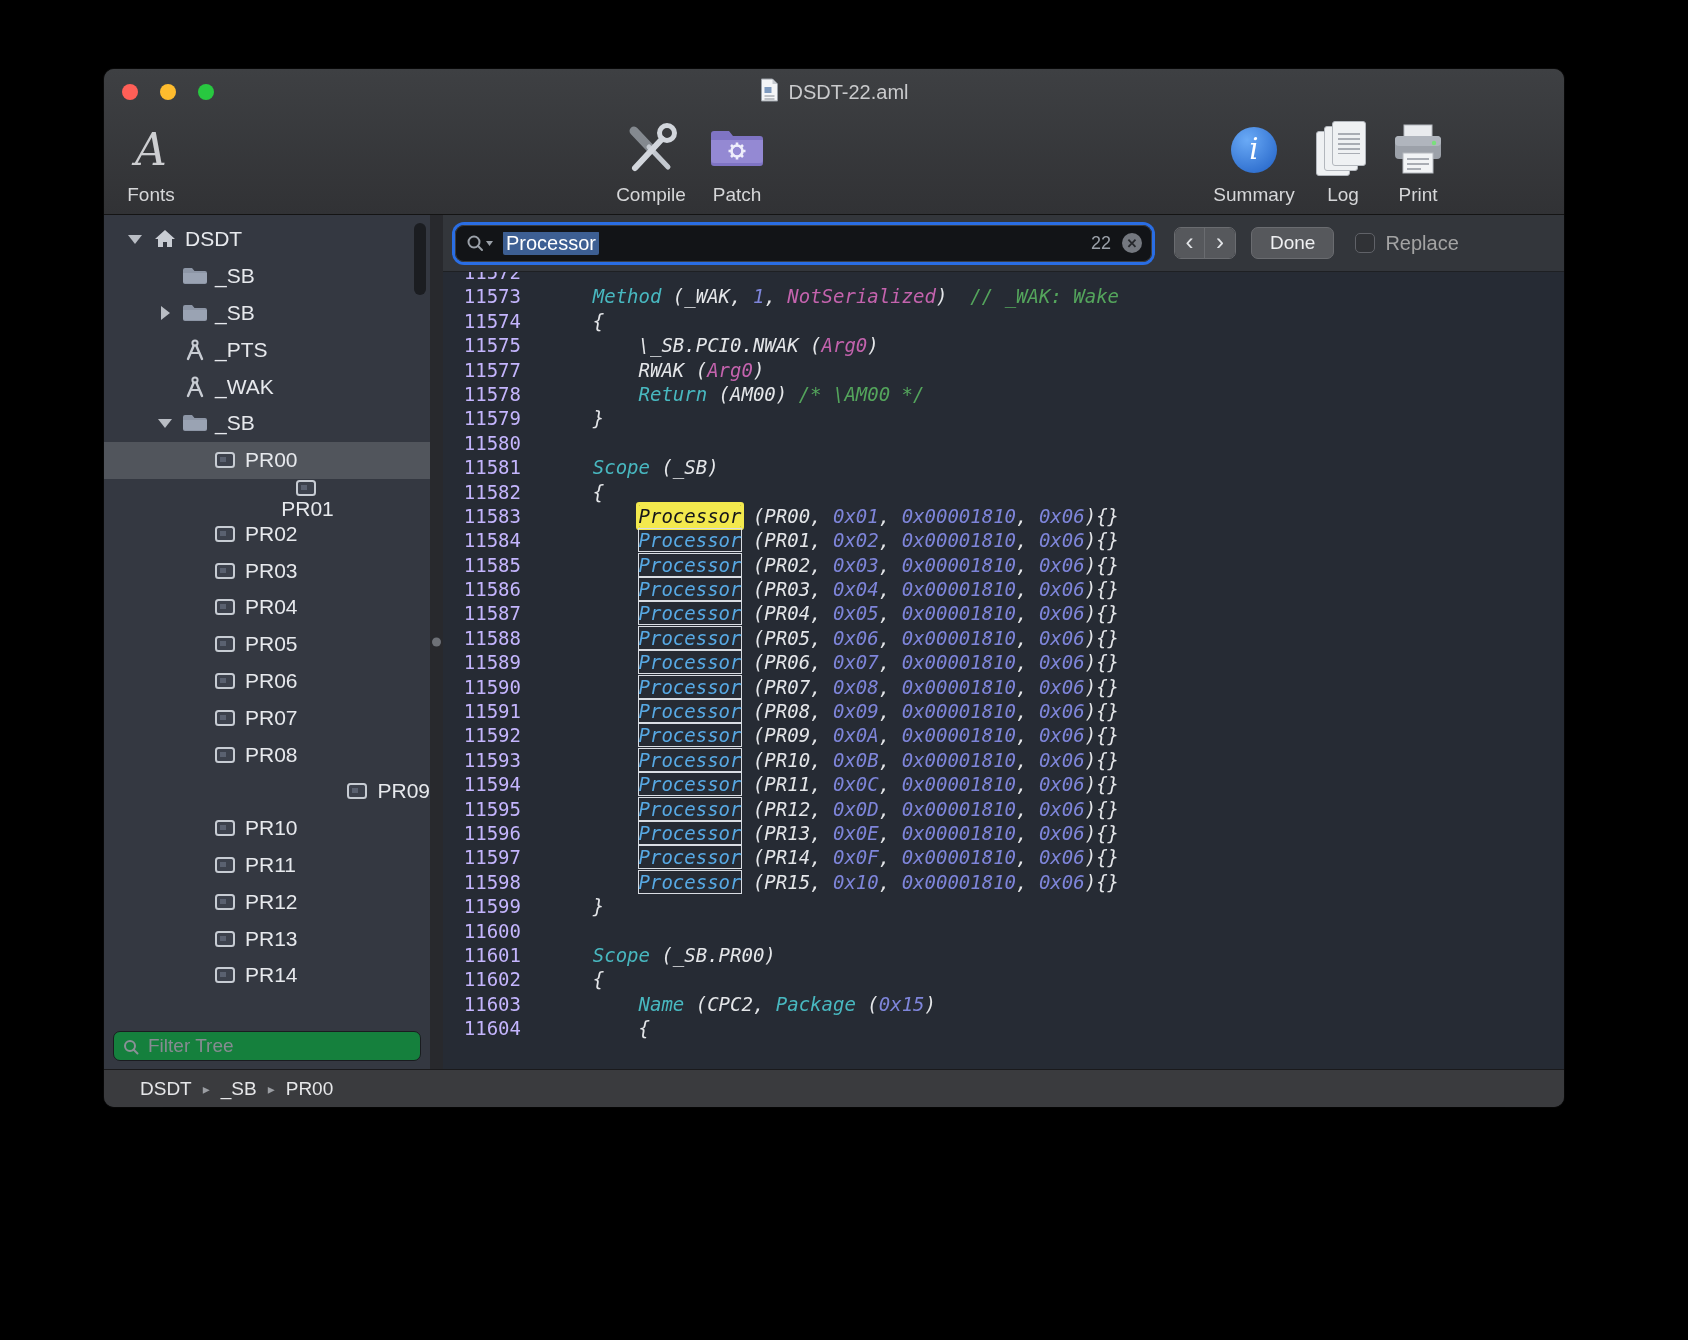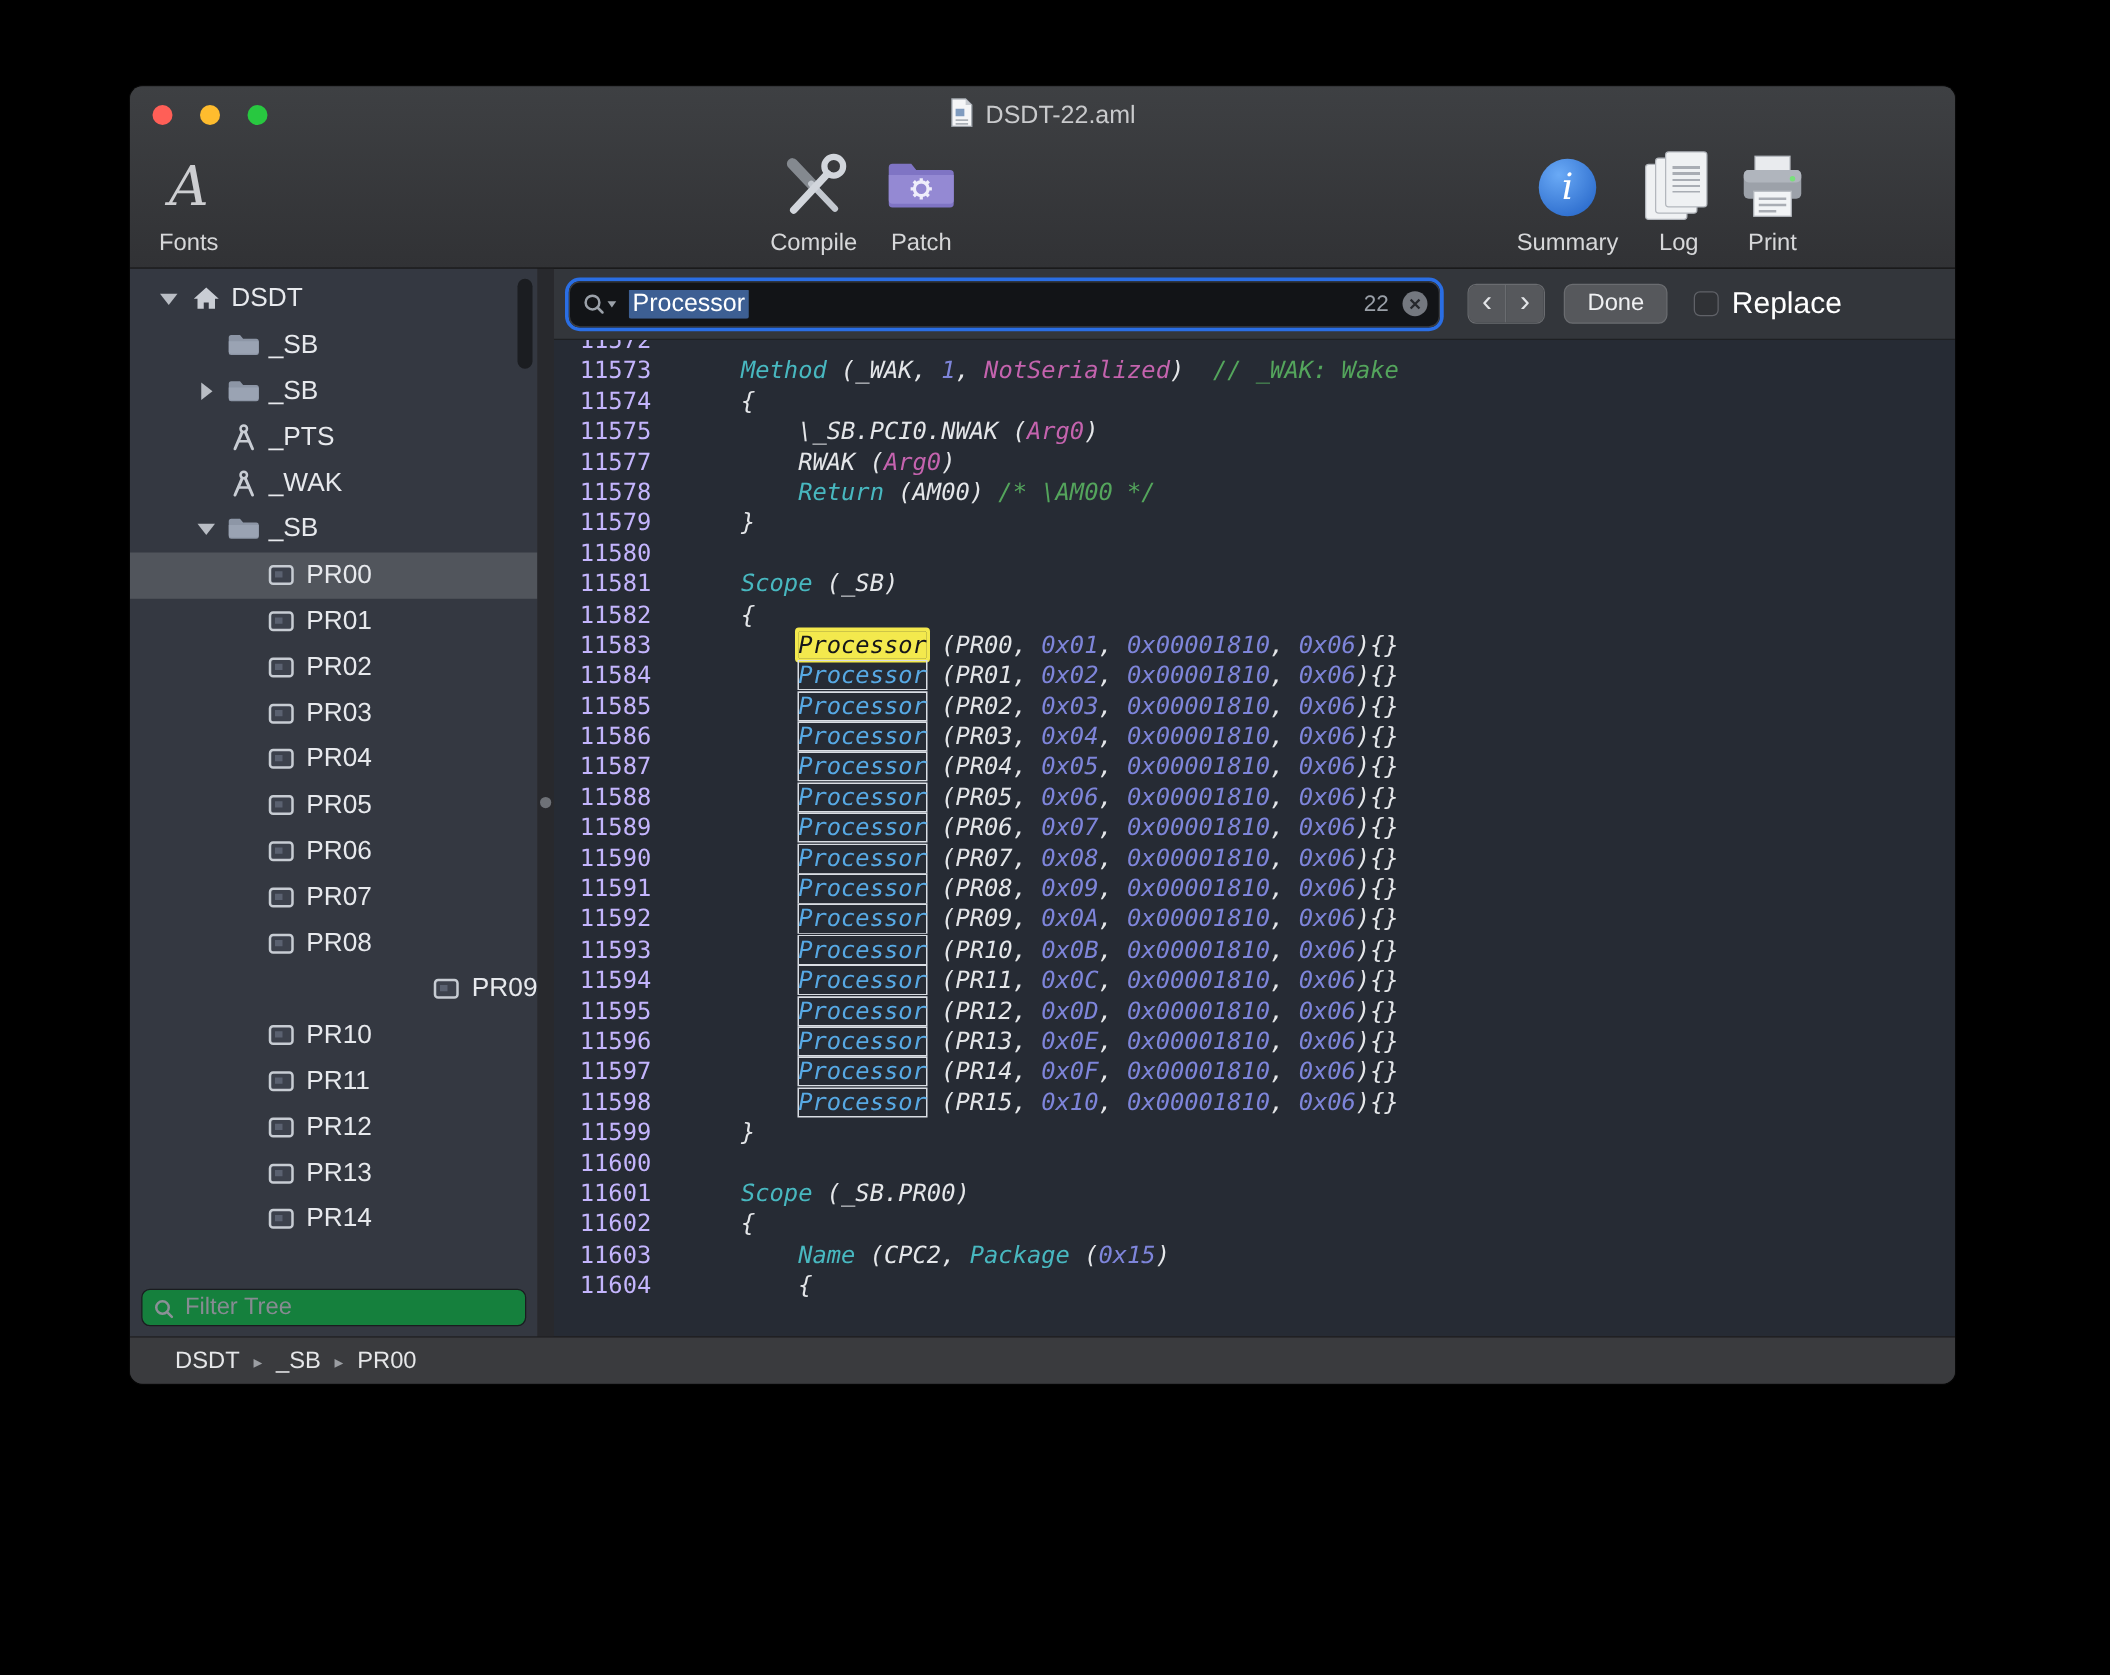--- a/index.html
+++ b/index.html
@@ -67,21 +67,21 @@
   .clear { width:20px; height:20px; flex:none; border-radius:50%; background:#74787f; color:#26282c; font-size:13px; font-weight:bold;
            display:flex; align-items:center; justify-content:center; cursor:default; }
   .navgroup { display:flex; margin-left:22px; border:1px solid #6a6c70; border-radius:7px; overflow:hidden; flex:none; }
   .nav { width:30px; height:30px; background:#56585c; border:none; color:#e3e5e8; font-size:24px; line-height:1;
          display:flex; align-items:center; justify-content:center; padding:0 0 3px 0; cursor:default; }
   .nav.prev { border-right:1px solid #6a6c70; }
   .done { margin-left:15px; height:32px; padding:0 18px; background:#56585c; border:1px solid #6a6c70; border-radius:7px;
           color:#eff0f2; font-size:19px; font-family:"Liberation Sans",sans-serif; cursor:default; flex:none; }
   .replace { margin-left:21px; display:flex; align-items:center; gap:10px; flex:none; }
   .cb { width:20px; height:20px; border-radius:5px; background:#303236; border:1px solid #606268; display:block; }
-  .replace-text { font-size:24px; color:#ffffff; }
+  .replace-text { font-size:20px; color:#a3a3a3; }
 
   .code-area { flex:1; overflow:hidden; position:relative; }
   .lines { margin-top:-12px; }
   .line { display:flex; white-space:pre; font-family:"DejaVu Sans Mono", monospace; font-size:19px; line-height:24.4px; height:24.4px; }
   .gutter { width:92px; padding-right:14px; text-align:right; color:#c4b5fd; flex:none; user-select:none; }
   .code { padding-left:12px;font-style:italic; }
   .tk-p { color:#e4e6e9; }
   .tk-k { color:#48b8c0; }
   .tk-n { color:#7e85da; }
   .tk-m { color:#c463ae; }
@@ -253,21 +253,21 @@
             <div class="tree-row selected" style="padding-left: 78px;">
               <span class="disc none"></span>
               <span class="node-icon">
                 <svg width="22" height="18" viewBox="0 0 22 18">
                   <rect x="2" y="2" width="18" height="14" rx="2.5" fill="#3c414c" stroke="#c7ccd3" stroke-width="2"></rect>
                   <rect x="6" y="6" width="6" height="5" fill="#5a6170"></rect>
                 </svg>
               </span>
               <span class="node-label">PR00</span>
             </div>
-            <div class="tree-row" style="padding-left: 78px;">
+            <div class="tree-row" style="padding-left: 78px; flex-direction: column;">
               <span class="disc none"></span>
               <span class="node-icon">
                 <svg width="22" height="18" viewBox="0 0 22 18">
                   <rect x="2" y="2" width="18" height="14" rx="2.5" fill="#3c414c" stroke="#c7ccd3" stroke-width="2"></rect>
                   <rect x="6" y="6" width="6" height="5" fill="#5a6170"></rect>
                 </svg>
               </span>
               <span class="node-label">PR01</span>
             </div>
             <div class="tree-row" style="padding-left: 78px;">

